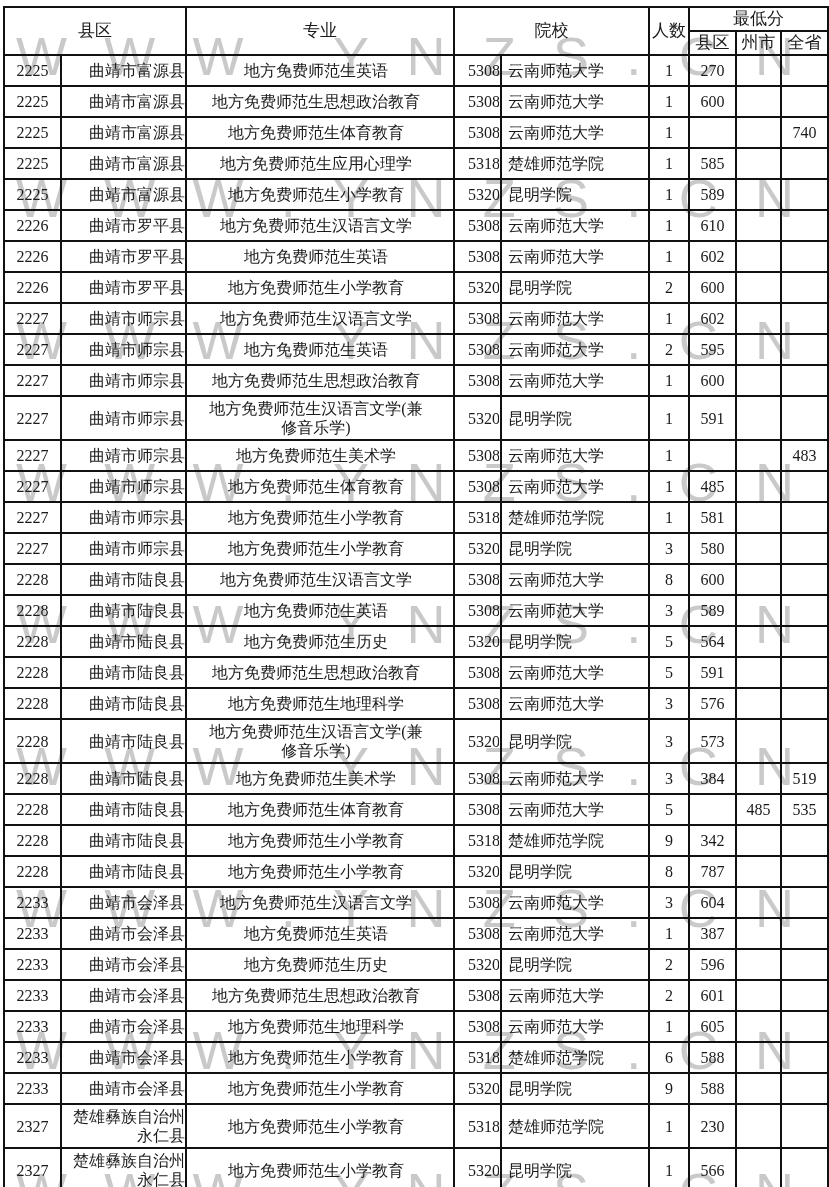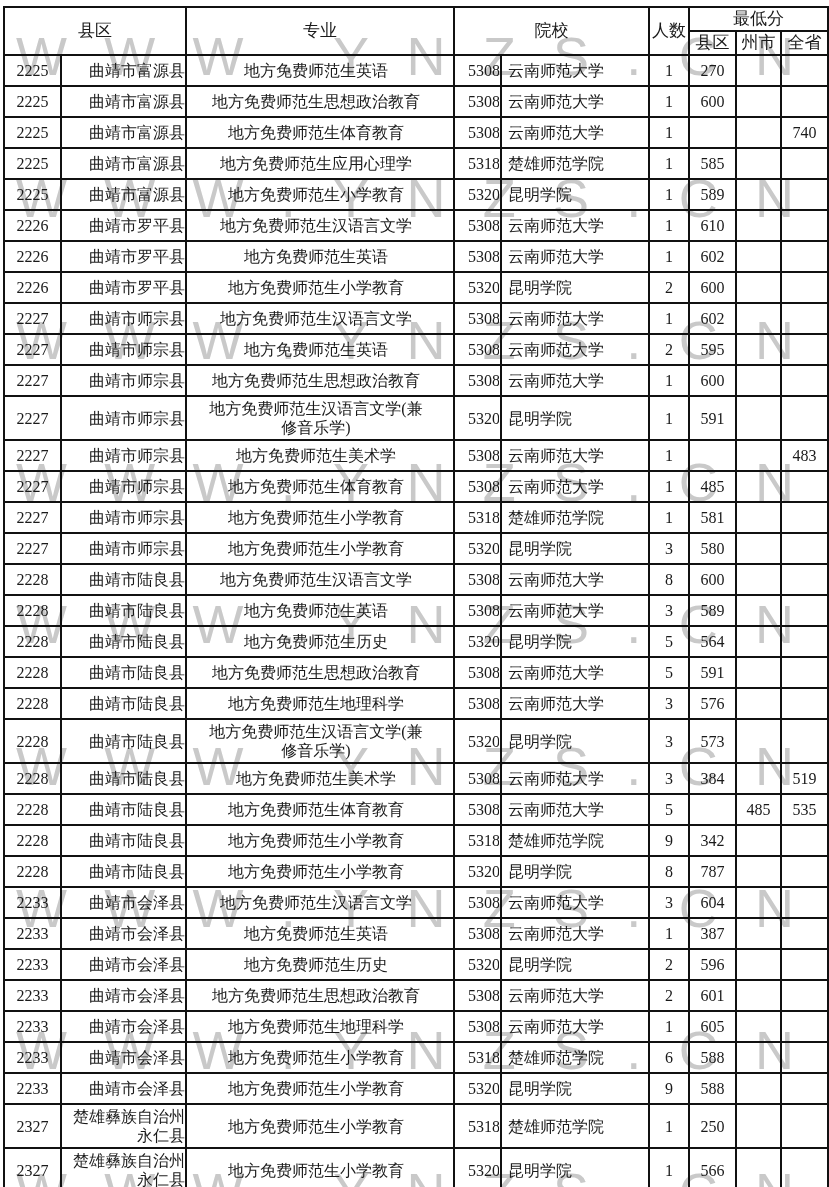--- a/index.html
+++ b/index.html
@@ -591,21 +591,21 @@
           <td class="c7"></td>
           <td class="c8"></td>
         </tr>
         <tr>
           <td class="c0">2327</td>
           <td class="c1">楚雄彝族自治州永仁县</td>
           <td class="c2">地方免费师范生小学教育</td>
           <td class="c3">5318</td>
           <td class="c4">楚雄师范学院</td>
           <td class="c5">1</td>
-          <td class="c6">250</td>
+          <td class="c6">230</td>
           <td class="c7"></td>
           <td class="c8"></td>
         </tr>
         <tr>
           <td class="c0">2327</td>
           <td class="c1">楚雄彝族自治州永仁县</td>
           <td class="c2">地方免费师范生小学教育</td>
           <td class="c3">5320</td>
           <td class="c4">昆明学院</td>
           <td class="c5">1</td>

